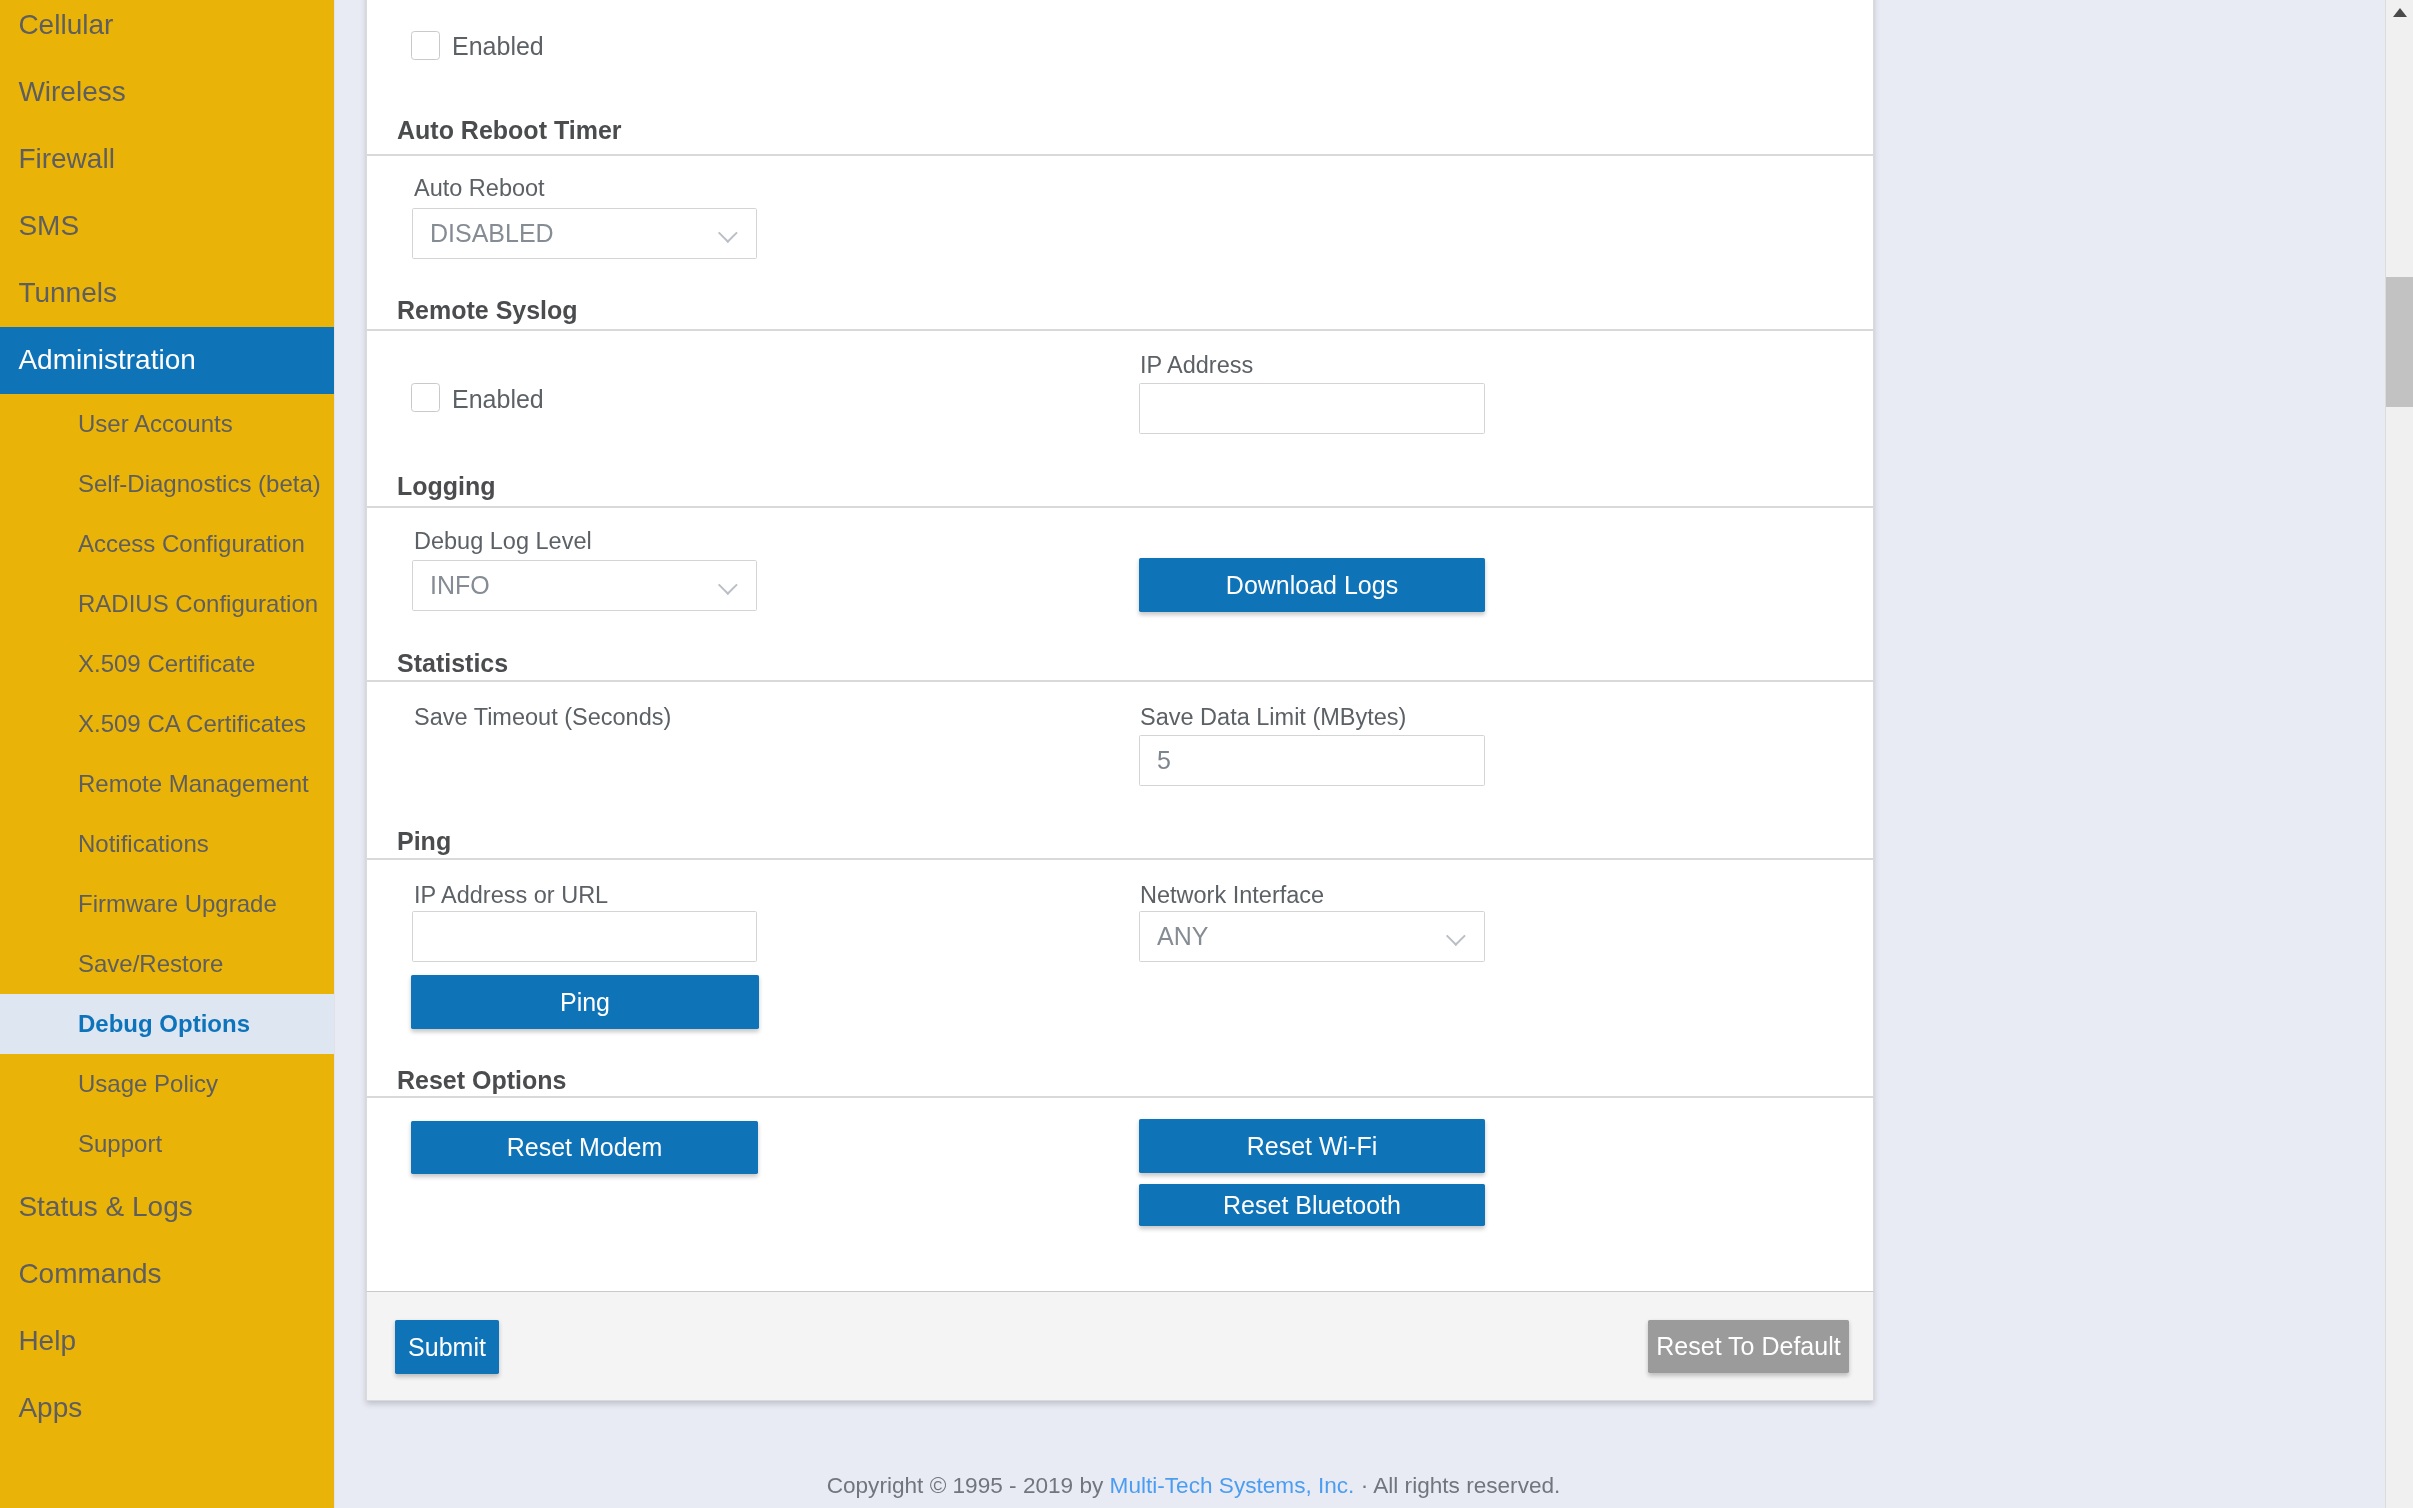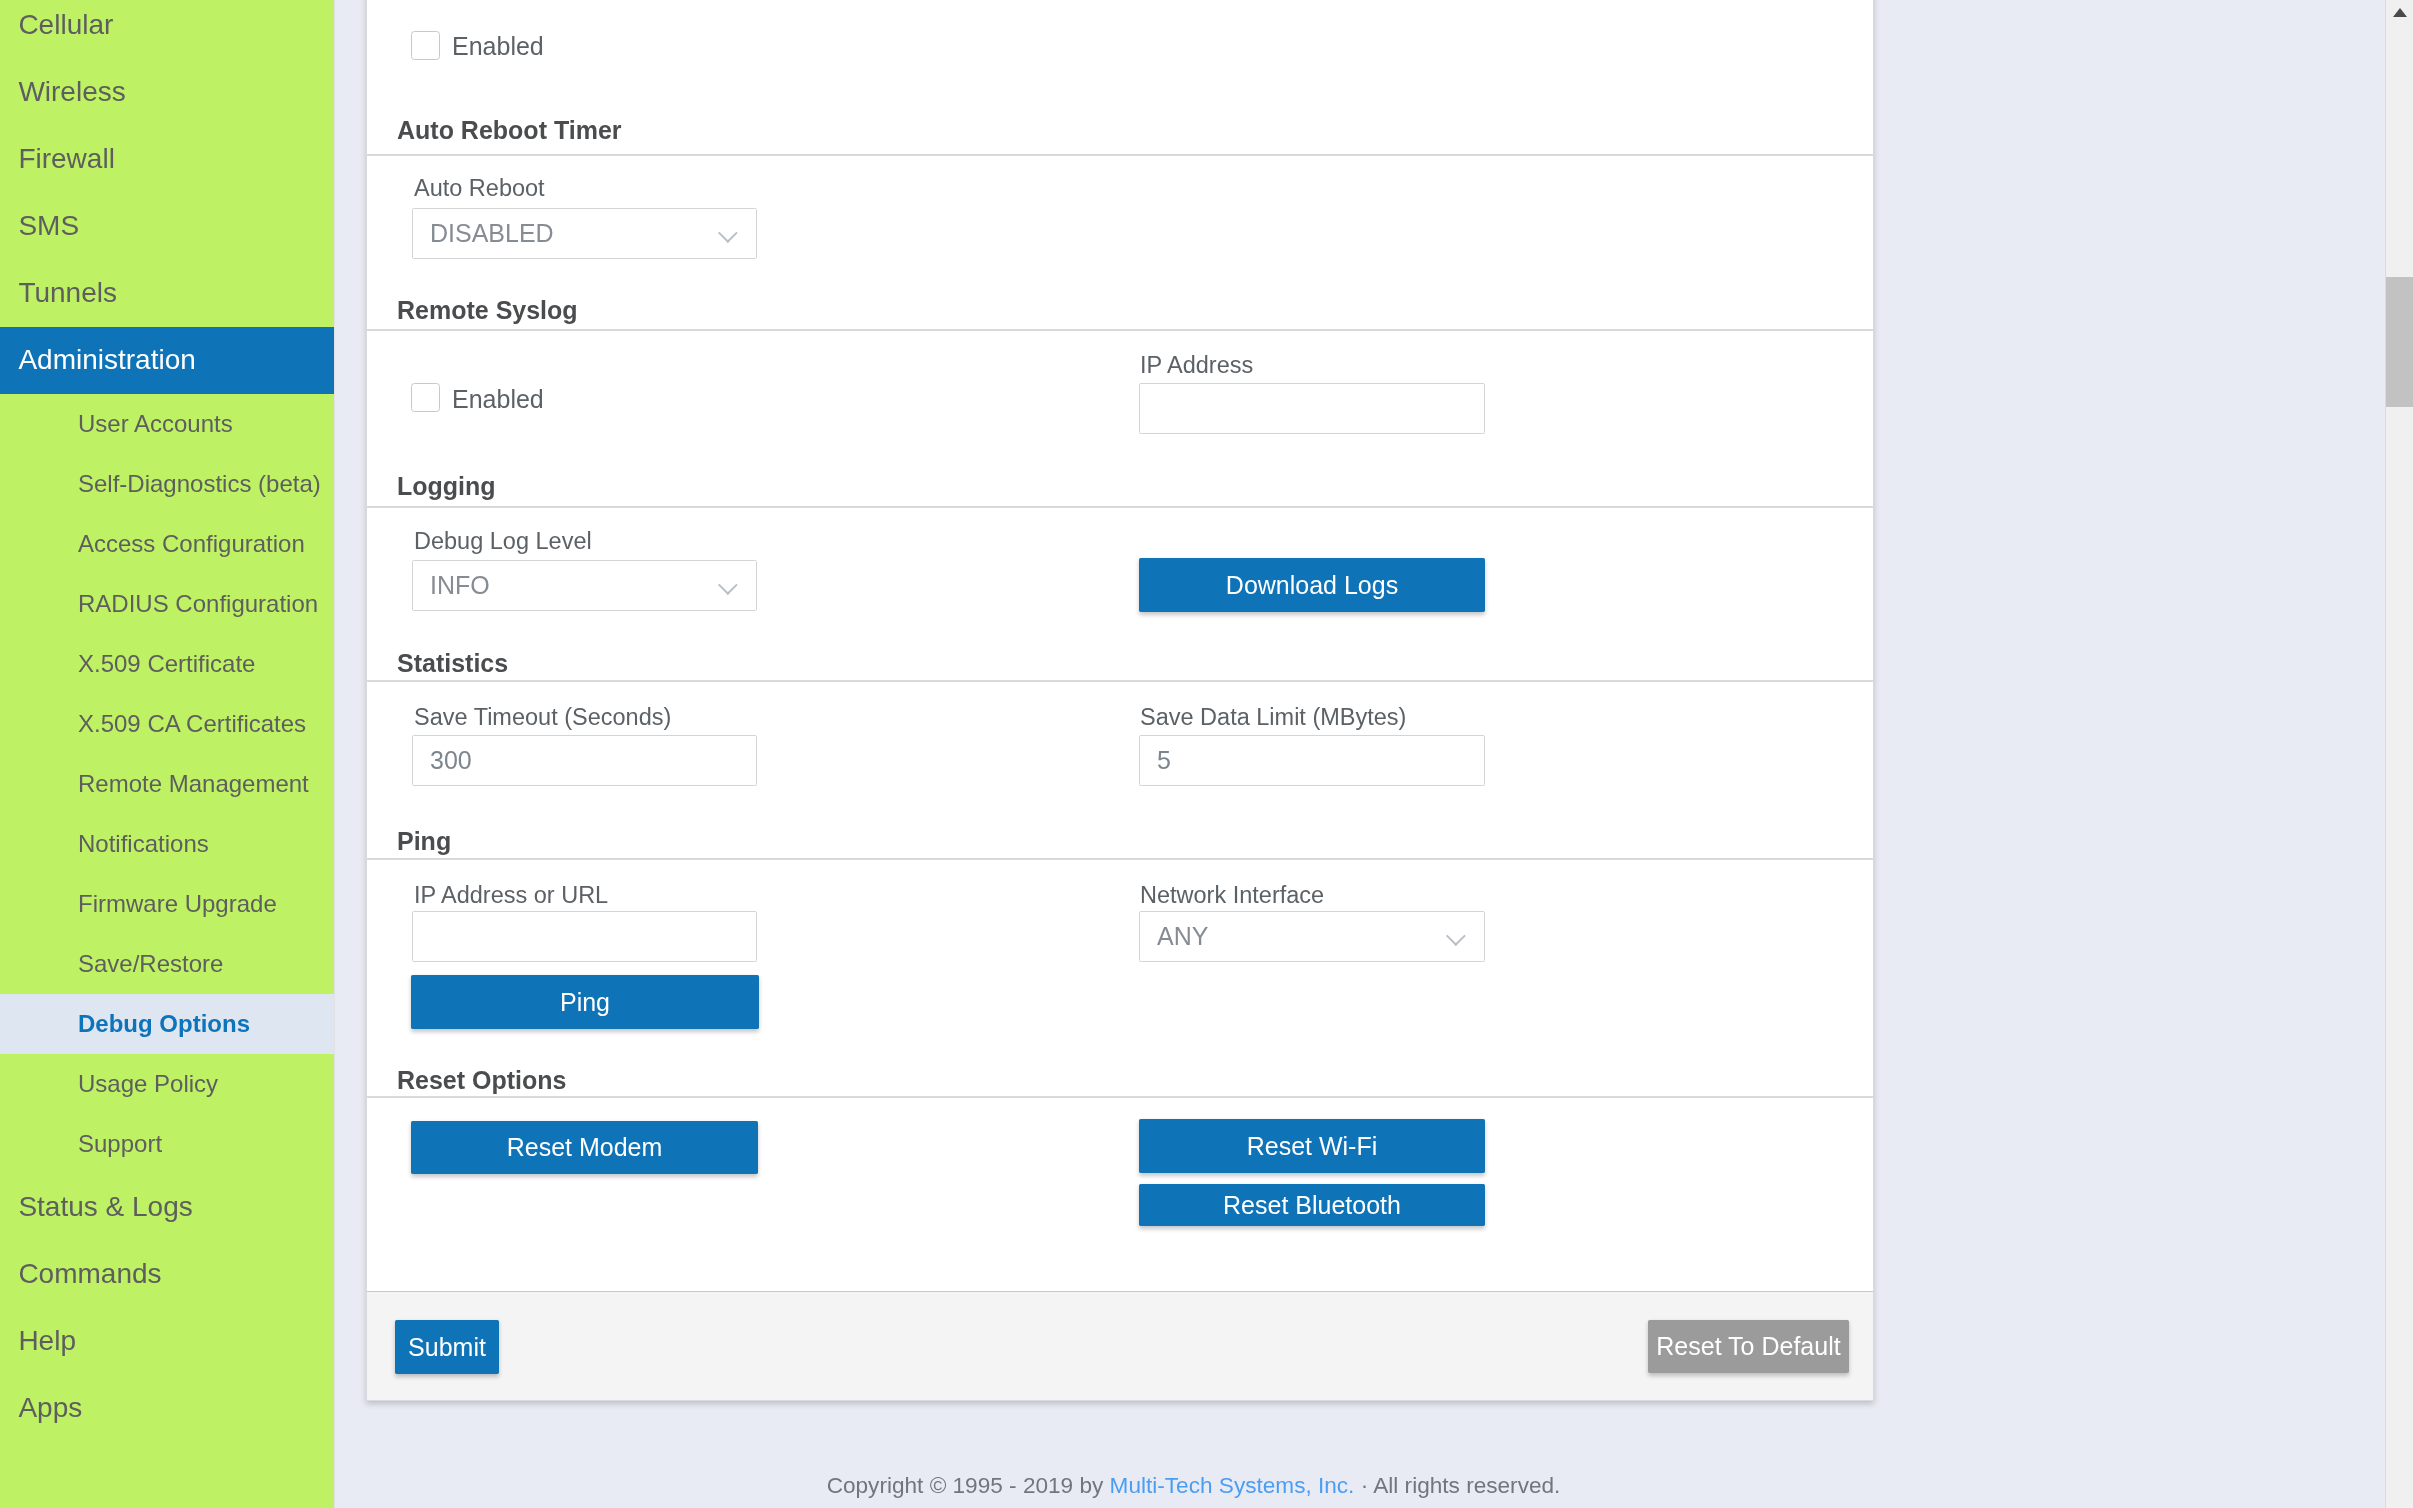--- a/index.html
+++ b/index.html
@@ -7,21 +7,21 @@
   body {
     position:relative;
     background:#e8ebf4;
     font-family:"Liberation Sans", sans-serif;
     color:#5e6166;
   }
 
   
   .sidebar {
     position:absolute; left:0; top:0; width:335px; height:1508px;
-    background:#bef264;
+    background:#eab308;
     border-right:0.8px solid #e1e1e6;
     z-index:3;
   }
   .sidebar-nav { margin-top:-8.4px; }
   .side-item {
     display:flex; align-items:center;
     cursor:pointer; color:#5e5e5e;
     white-space:nowrap;
   }
   .side-item.main { height:67px; padding-left:18.4px; font-size:28px; }
@@ -177,21 +177,20 @@
     <div class="select-box" style="left:45px; top:593px; width:345px;">
       <span class="select-value">INFO</span>
       <span class="chevron"></span>
     </div>
     <button class="btn btn-blue" style="left:772px; top:591px; width:346px; height:54px;">Download Logs</button>
 
     <h2 class="section-title" style="top:682px;">Statistics</h2>
     <div class="divider" style="top:713px;"></div>
     <span class="field-label" style="left:47px; top:737px;">Save Timeout (Seconds)</span>
     <span class="field-label" style="left:773px; top:737px;">Save Data Limit (MBytes)</span>
-    <input class="text-input" style="left: 45px; top: 768px; width: 345px;" value="300">
     <input class="text-input" style="left: 772px; top: 768px; width: 346px;" value="5">
 
     <h2 class="section-title" style="top:860px;">Ping</h2>
     <div class="divider" style="top:891px;"></div>
     <span class="field-label" style="left:47px; top:915px;">IP Address or URL</span>
     <span class="field-label" style="left:773px; top:915px;">Network Interface</span>
     <input class="text-input" style="left: 45px; top: 944px; width: 345px;" value="">
     <div class="select-box" style="left:772px; top:944px; width:346px;">
       <span class="select-value">ANY</span>
       <span class="chevron"></span>

